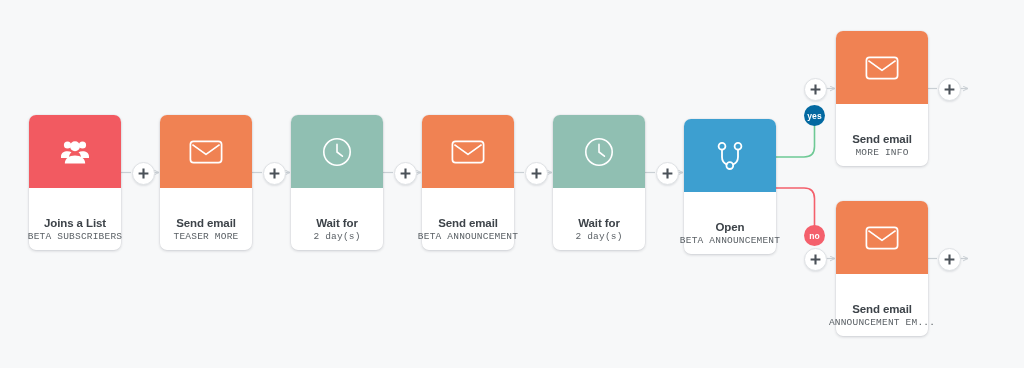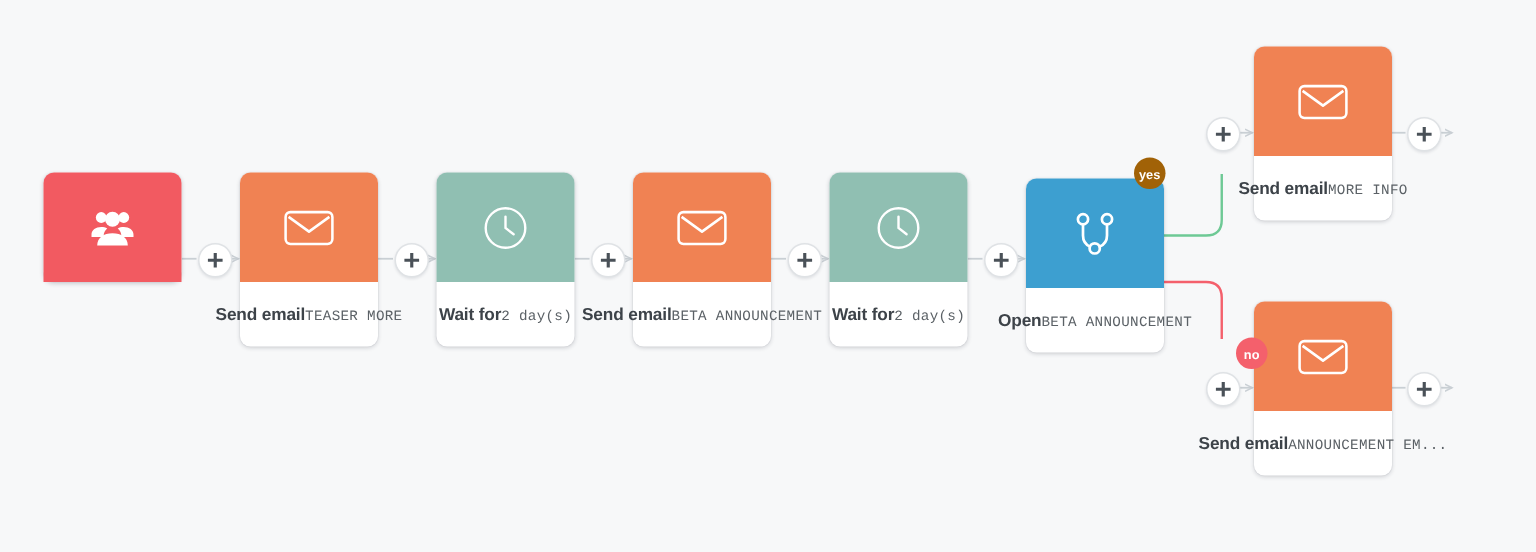--- a/index.html
+++ b/index.html
@@ -24,22 +24,23 @@
     overflow:visible;
   }
   .node .head{
     height:73px;
     border-radius:7px 7px 0 0;
     display:flex;align-items:center;justify-content:center;
   }
   .node .body{
     height:42px;
     border-radius:0 0 7px 7px;
-    display:flex;align-items:center;justify-content:center;
+    display:flex;flex-direction:column;align-items:center;justify-content:center;
     padding-top:1px;
+    margin-top:19px;
   }
   .node .title{
     font-size:11.5px;font-weight:bold;color:#3d4349;
     letter-spacing:-.1px;line-height:14px;white-space:nowrap;
   }
   .node .sub{
     font-size:9.5px;color:#5b6166;letter-spacing:.2px;
     line-height:13px;white-space:nowrap;font-family:Liberation Mono, monospace;
   }
 
@@ -108,20 +109,24 @@
             <svg width="30" height="26" viewBox="0 0 30 26" fill="#ffffff">
               <circle cx="7.5" cy="6" r="3.6"></circle>
               <circle cx="22.5" cy="6" r="3.6"></circle>
               <path d="M1 17.5c0-3.3 2.9-5.2 6.5-5.2 1.5 0 2.9.35 4 .95-1.5 1.2-2.4 2.9-2.4 5V19H1z"></path>
               <path d="M29 17.5c0-3.3-2.9-5.2-6.5-5.2-1.5 0-2.9.35-4 .95 1.5 1.2 2.4 2.9 2.4 5V19h8.1z"></path>
               <circle cx="15" cy="7.2" r="5"></circle>
               <path d="M4.8 24.6c0-5 4.3-8.1 10.2-8.1s10.2 3.1 10.2 8.1z"></path>
             </svg>
           </span>
         </div>
+        <div class="body">
+          <div class="title">Joins a List</div>
+          <div class="sub">BETA SUBSCRIBERS</div>
+        </div>
       </div>
       <div class="node" style="left: 160px; top: 115px;">
         <div class="head" style="background: rgb(240, 130, 83);">
           <span class="icon">
             <svg width="34" height="26" viewBox="0 0 34 26" fill="none" stroke="#ffffff" stroke-width="1.7" stroke-linejoin="round">
               <rect x="1.4" y="2.4" width="31.2" height="21.2" rx="3.2"></rect>
               <path d="M3.4 5.6 L17 15.4 L30.6 5.6"></path>
             </svg>
           </span>
         </div>
@@ -261,16 +266,16 @@
         </svg>
       </div>
       <div class="plus" style="left: 938px; top: 248px;">
         <svg width="11" height="11" viewBox="0 0 11 11">
           <path d="M4.45 0.6h2.1v3.85h3.85v2.1H6.55v3.85h-2.1V6.55H0.6v-2.1h3.85z" fill="#4a5158"></path>
         </svg>
       </div>
     </div>
 
   <div id="badge-host">
-      <div class="branchlabel" style="left: 756px; top: 105px; background: #a16207;">yes</div>
-      <div class="branchlabel" style="left: 824px; top: 225px; background: rgb(244, 96, 108);">no</div>
+      <div class="branchlabel" style="left: 804px; top: 105px; background: #0369a1;">yes</div>
+      <div class="branchlabel" style="left: 804px; top: 225px; background: rgb(244, 96, 108);">no</div>
     </div>
 </div>
 
 </body></html>

